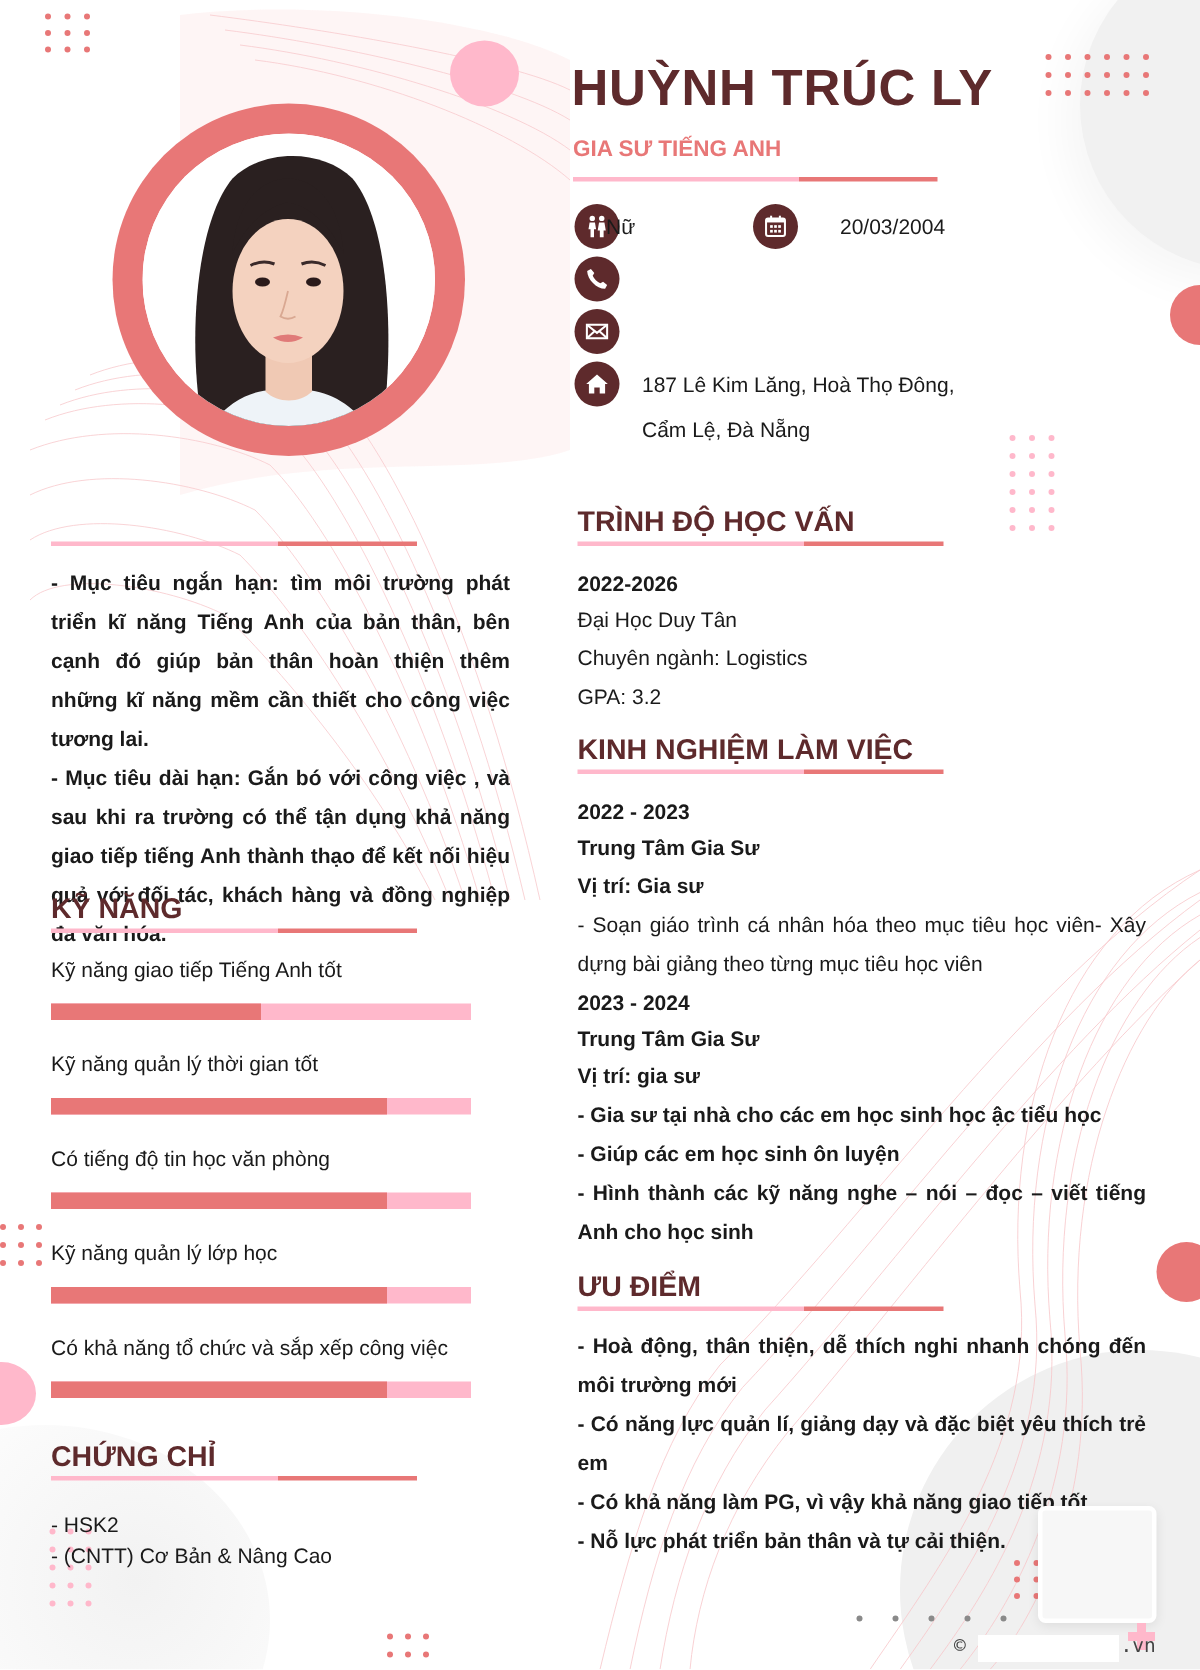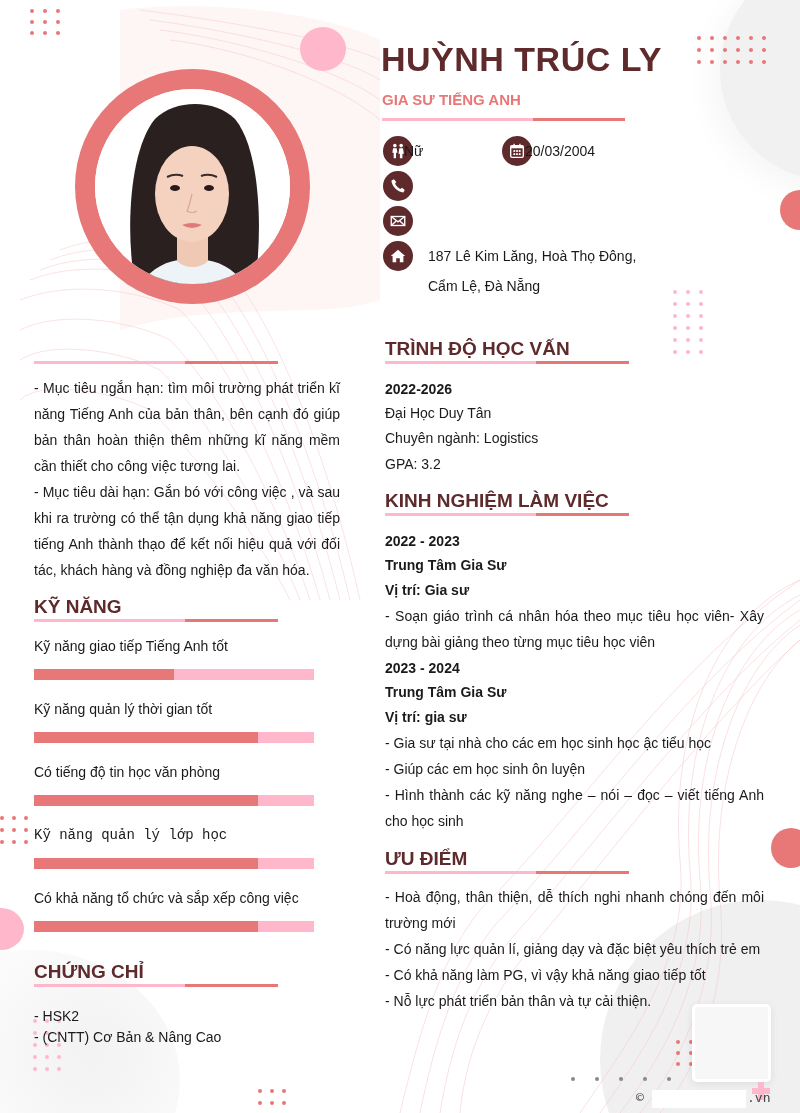--- a/index.html
+++ b/index.html
@@ -35,21 +35,21 @@
     .role { position: absolute; left: 382px; top: 91px; font-size: 15px; font-weight: bold; color: #e87777; white-space: nowrap; }
     .underline { position: absolute; height: 3px; background: linear-gradient(to right, #ffb8cb 0 62%, #e87777 62% 100%); }
 
     .contact-icon { position: absolute; width: 30px; height: 30px; border-radius: 50%; background: #5e2a2c; display: flex; align-items: center; justify-content: center; }
     .contact-icon svg { width: 18px; height: 18px; }
     .contact-text { position: absolute; font-size: 14px; color: #1a1a1a; white-space: nowrap; }
 
     
     .sec-title { position: absolute; font-size: 19px; font-weight: bold; color: #5e2a2c; white-space: nowrap; }
     .para { position: absolute; font-size: 14px; line-height: 26px; color: #1a1a1a; text-align: justify; }
-    .para p { margin: 0; }
+    .para p { margin: 0; font-weight: bold; }
     .line { position: absolute; font-size: 14px; color: #1a1a1a; white-space: nowrap; }
     .bold { font-weight: bold; }
 
     .skill-label { position: absolute; left: 34px; font-size: 14px; color: #1a1a1a; white-space: nowrap; }
     .skill-bar { position: absolute; left: 34px; width: 280px; height: 11px; background: #ffb8cb; }
     .skill-fill { height: 100%; background: #e87777; }
 
     .footer-box { position: absolute; left: 692px; top: 1004px; width: 79px; height: 78px; border-radius: 5px; background: #f7f7f7; border: 3px solid #ffffff; box-shadow: 0 2px 8px rgba(0,0,0,0.08); }
     .footer-text { position: absolute; left: 636px; top: 1090px; font-family: "DejaVu Sans Mono", monospace; font-size: 13px; color: #444; white-space: nowrap; }
     .footer-mask { position: absolute; left: 652px; top: 1090px; width: 94px; height: 18px; background: #ffffff; }
@@ -261,21 +261,21 @@
           <rect x="12.5" y="2" width="1.5" height="3"></rect>
           <rect x="6" y="9" width="2" height="2"></rect>
           <rect x="9" y="9" width="2" height="2"></rect>
           <rect x="12" y="9" width="2" height="2"></rect>
           <rect x="6" y="12.5" width="2" height="2"></rect>
           <rect x="9" y="12.5" width="2" height="2"></rect>
           <rect x="12" y="12.5" width="2" height="2"></rect>
         </g>
       </svg>
   </div>
-  <div class="contact-text" style="left:525px;top:143px;">20/03/2004</div>
+  <div class="contact-text" style="left:560px;top:143px;">20/03/2004</div>
 
   <div class="contact-icon" style="left:383px;top:171px;">
     <svg viewBox="0 0 20 20">
         <path fill="#fff" d="M5.5 2.5 L8 5.5 L6.8 7.5 C 7.8 9.8 10.2 12.2 12.5 13.2 L14.5 12 L17.5 14.5 L16 17.3 C 9.5 17 3 10.5 2.7 4 Z"></path>
       </svg>
   </div>
   <div class="contact-text" style="left:428px;top:178px;"></div>
 
   <div class="contact-icon" style="left:383px;top:206px;">
     <svg viewBox="0 0 20 20">
@@ -314,21 +314,21 @@
   <div class="skill-label" style="top:701px;">Kỹ năng quản lý thời gian tốt</div>
   <div class="skill-bar" style="top:732px;">
       <div class="skill-fill" style="width:80%;"></div>
     </div>
 
   <div class="skill-label" style="top:764px;">Có tiếng độ tin học văn phòng</div>
   <div class="skill-bar" style="top:795px;">
       <div class="skill-fill" style="width:80%;"></div>
     </div>
 
-  <div class="skill-label" style="top:827px;font-family:Liberation Mono, monospace;">Kỹ năng quản lý lớp học</div>
+  <div class="skill-label" style="top:827px;">Kỹ năng quản lý lớp học</div>
   <div class="skill-bar" style="top:858px;">
       <div class="skill-fill" style="width:80%;"></div>
     </div>
 
   <div class="skill-label" style="top:890px;">Có khả năng tổ chức và sắp xếp công việc</div>
   <div class="skill-bar" style="top:921px;">
       <div class="skill-fill" style="width:80%;"></div>
     </div>
 
   <div class="sec-title" style="left:34px;top:961px;">CHỨNG CHỈ</div>

